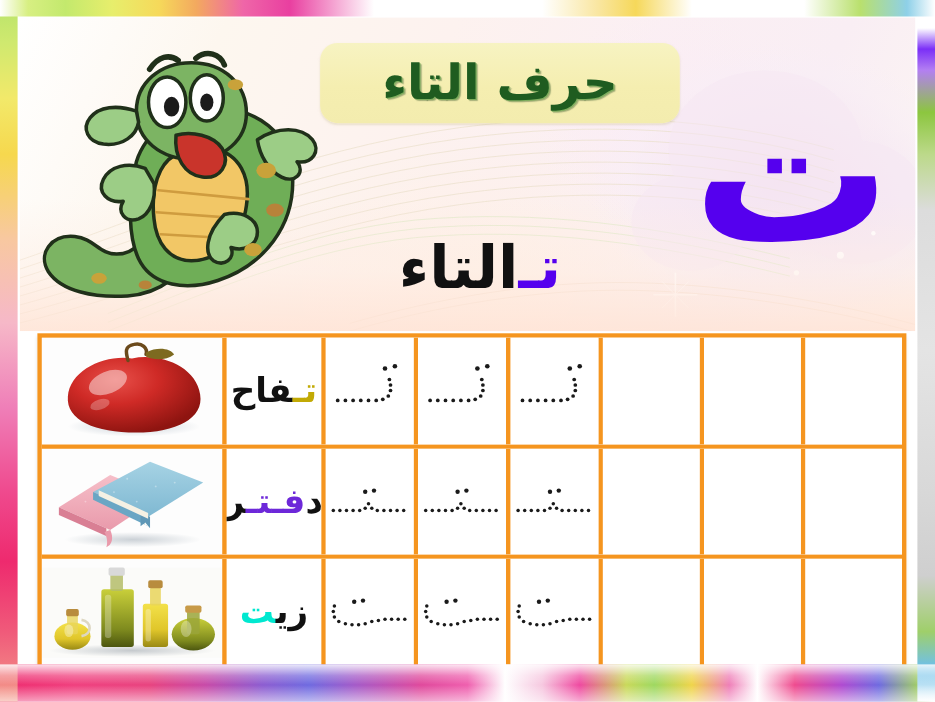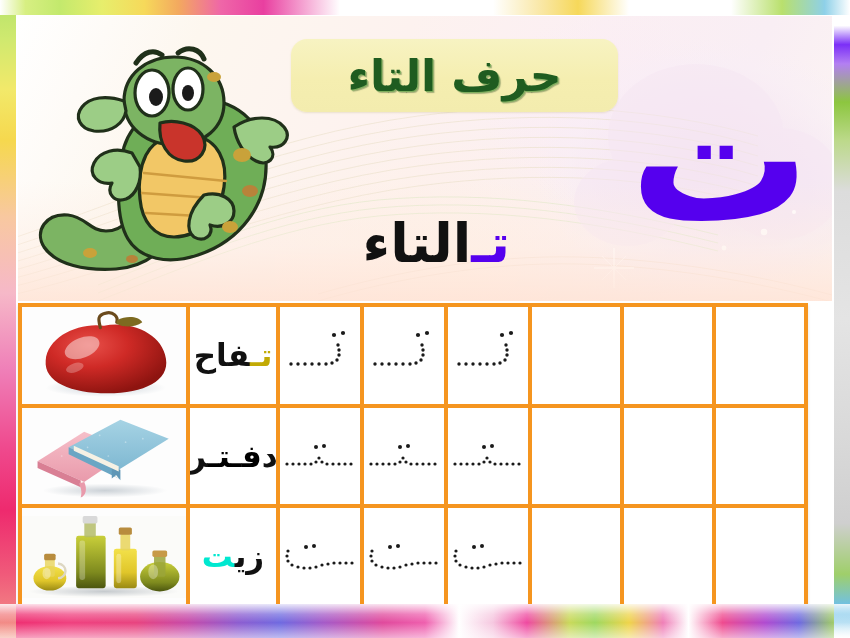--- a/index.html
+++ b/index.html
@@ -165,21 +165,21 @@
     letter-spacing: 0;
   }
   .example-word .hl { color: #5500ee; }
 
   
   .croc { position: absolute; left: 28px; top: 35px; z-index: 16; }
 
   
   .grid {
     position: absolute;
-    left: 18px; top: 303px;
+    left: 34px; top: 303px;
     width: 790px; height: 306px;
     border: 4px solid #f5951f;
     background: #ffffff;
     box-sizing: border-box;
     z-index: 20;
     display: flex;
     flex-direction: column;
     box-shadow: 0 2px 3px rgba(0,0,0,0.12);
   }
   .row {
@@ -212,21 +212,21 @@
 
   .word-text {
     direction: rtl;
     font-size: 31px;
     font-weight: bold;
     color: #111111;
     line-height: 1;
     white-space: nowrap;
   }
   .word-text .c-olive   { color: #c2aa05; }
-  .word-text .c-magenta { color: #000000; }
+  .word-text .c-magenta { color: #6d28d9; }
   .word-text .c-cyan    { color: #00e8d0; }
 
   .trace svg { display: block; }
 
   .pic-inner {
     width: 100%; height: 100%;
     display: flex; align-items: center; justify-content: center;
     background: #fdfdfd;
   }
   .pic-inner svg { display: block; }

